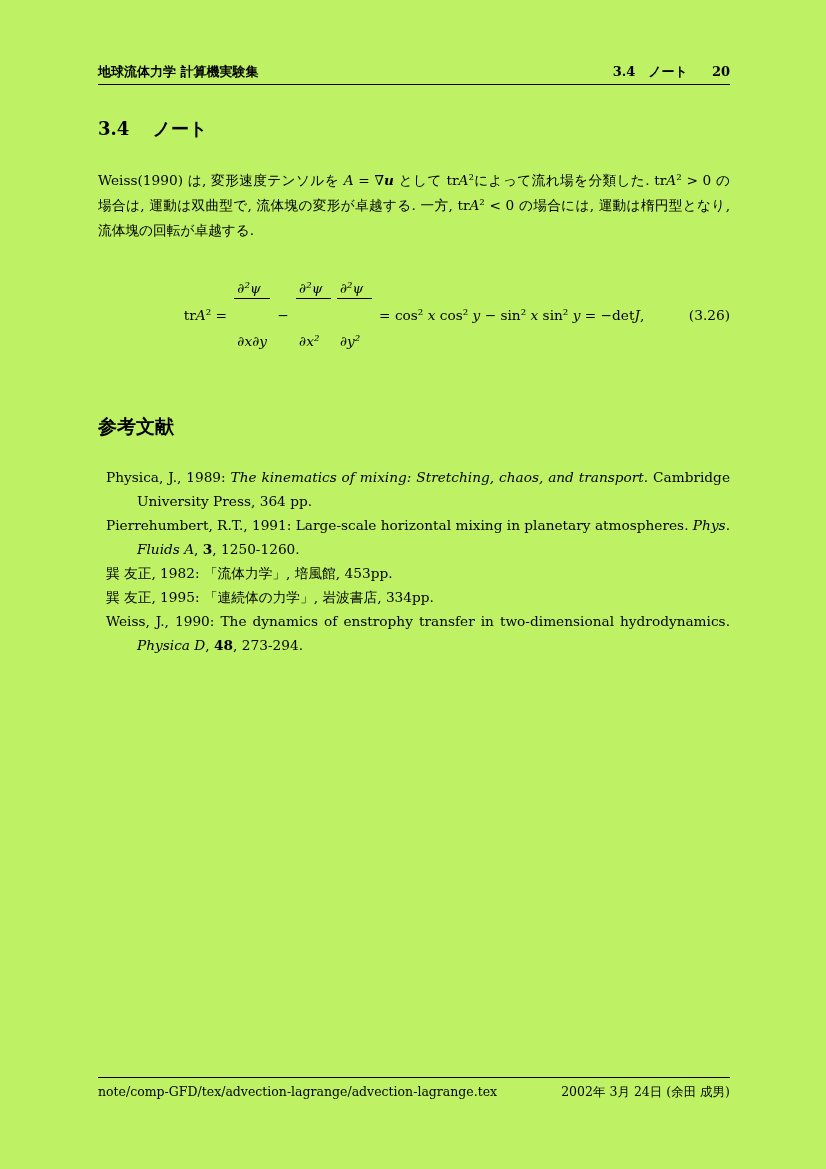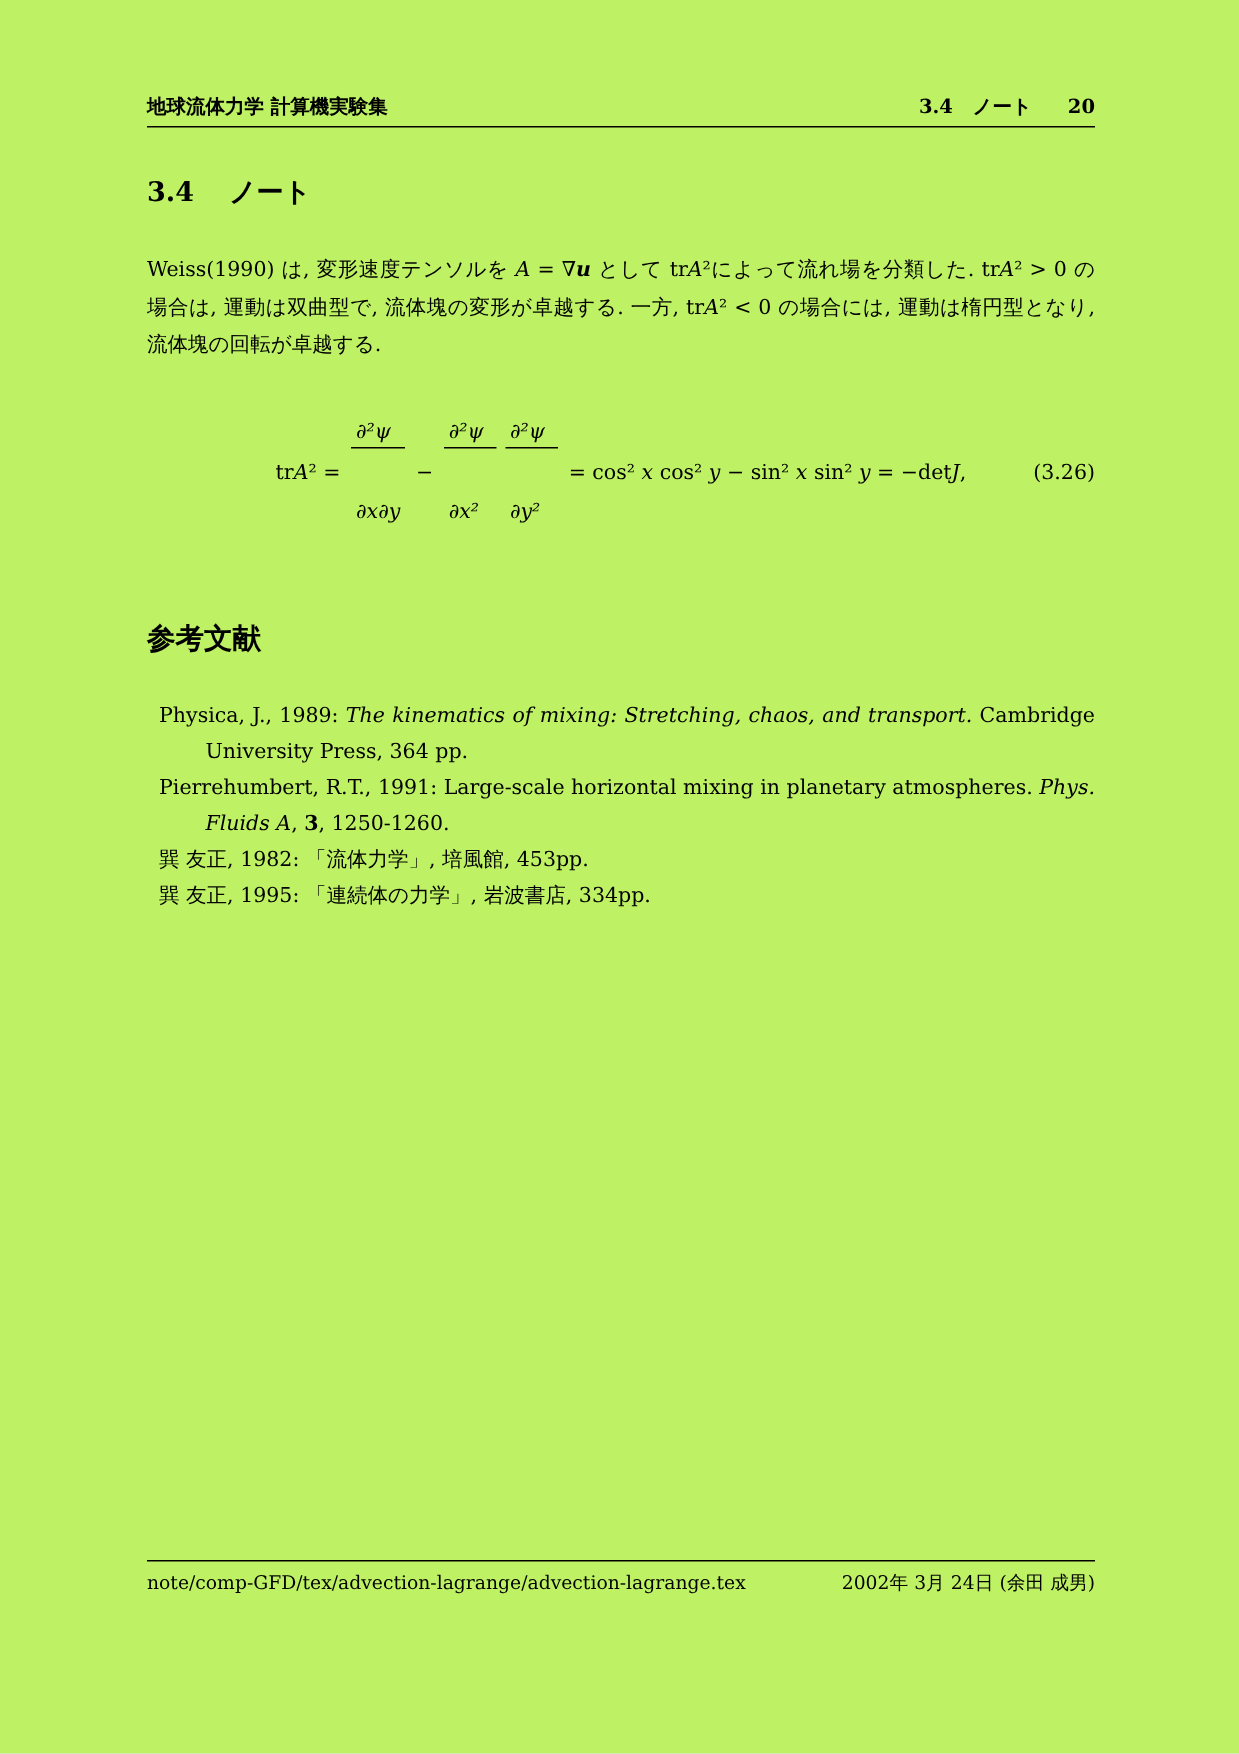--- a/index.html
+++ b/index.html
@@ -54,21 +54,21 @@
   .refs-heading {
     margin-top: 32px; font-weight: bold; font-size: 19px; line-height: 26px;
   }
   .ref-list { margin-top: 26px; margin-left: 8px; }
   .ref {
     padding-left: 31px; text-indent: -31px;
     line-height: 24px; text-align: justify;
   }
   
   .footer {
-    position: absolute; left: 98px; right: 96px; top: 1040px;
+    position: absolute; left: 98px; right: 96px; top: 1077px;
     border-top: 1px solid #000; padding-top: 6px;
     display: flex; justify-content: space-between; align-items: baseline;
     font-size: 12.5px; line-height: 15px;
   }
 </style>
 </head>
 <body>
 
 <div class="page">
 
@@ -108,20 +108,21 @@
     <span class="eq-number">(3.26)</span>
   </div>
 
 
   <div class="refs-heading">参考文献</div>
   <div class="ref-list">
     <div class="ref"><span>Physica, J., 1989: </span><span class="it">The kinematics of mixing: Stretching, chaos, and transport.</span><span> Cambridge University Press, 364 pp.</span></div>
     <div class="ref"><span>Pierrehumbert, R.T., 1991: Large-scale horizontal mixing in planetary atmospheres. </span><span class="it">Phys. Fluids A</span><span>, </span><span class="b">3</span><span>, 1250-1260.</span></div>
     <div class="ref"><span>巽 友正, 1982: 「流体力学」, 培風館, 453pp.</span></div>
     <div class="ref"><span>巽 友正, 1995: 「連続体の力学」, 岩波書店, 334pp.</span></div>
+    <div class="ref"><span>Weiss, J., 1990: The dynamics of enstrophy transfer in two-dimensional hydrodynamics. </span><span class="it">Physica D</span><span>, </span><span class="b">48</span><span>, 273-294.</span></div>
   </div>
 
   <div class="footer">
     <span>note/comp-GFD/tex/advection-lagrange/advection-lagrange.tex</span>
     <span>2002年 3月 24日 (余田 成男)</span>
   </div>
 
 </div>
 
 </body></html>

